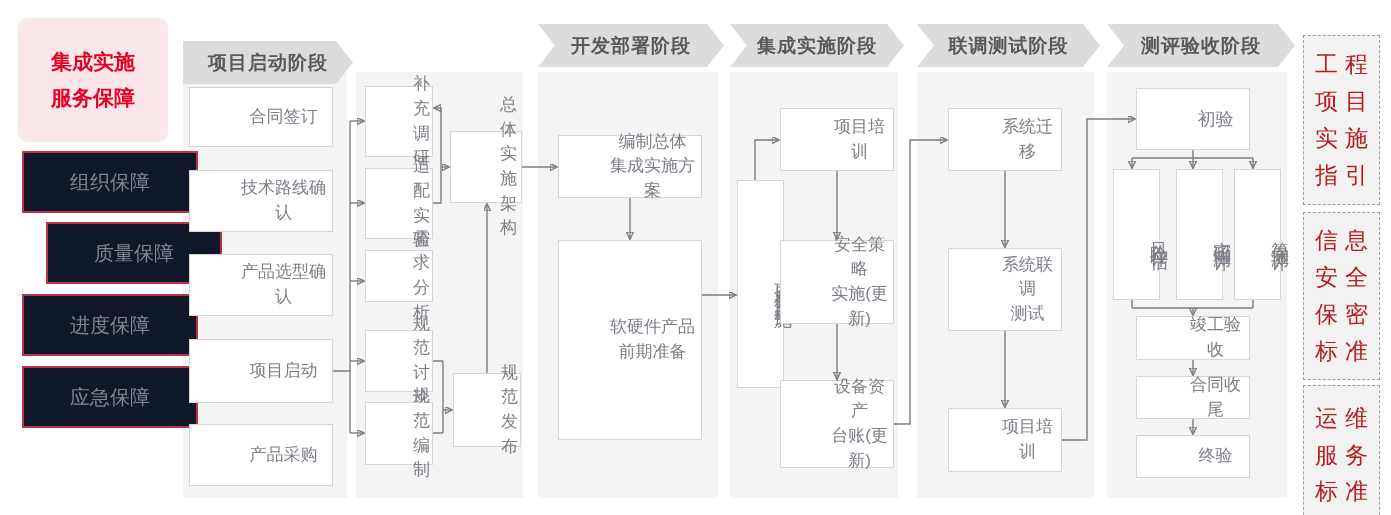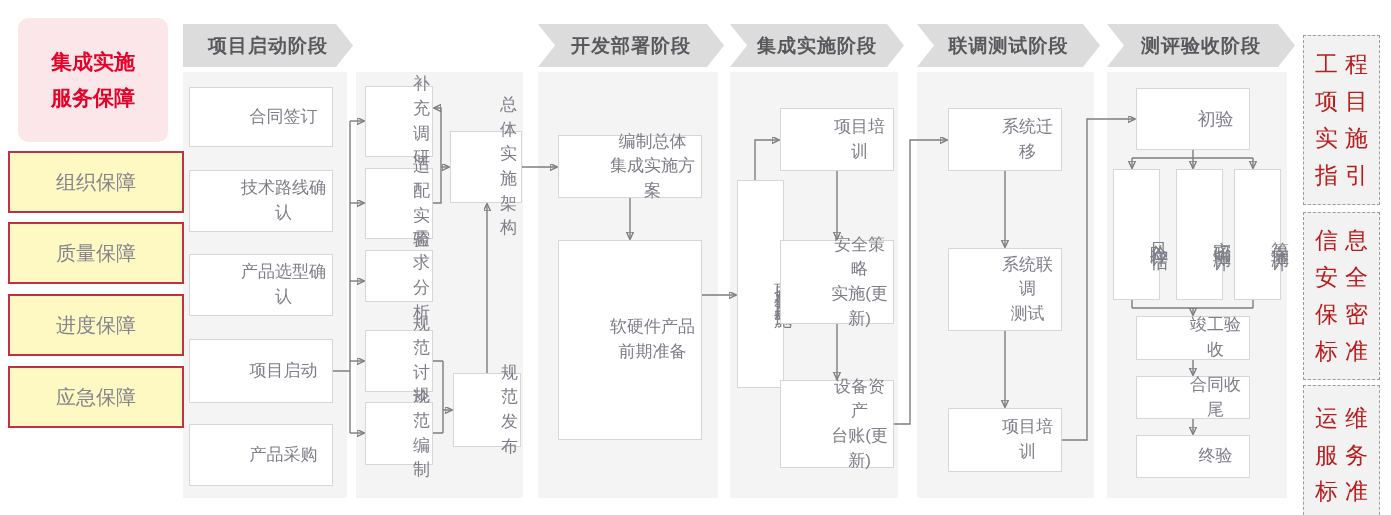--- a/index.html
+++ b/index.html
@@ -8,28 +8,28 @@
   .stage{position:absolute;left:0;top:0;width:1391px;height:515px;}
 
   
   .panel{position:absolute;top:72px;height:426px;background:#f4f4f4;}
 
   
   .phase-header{position:absolute;top:24px;height:43px;background:#dcdcdc;
     color:#57575c;font-weight:bold;font-size:19px;letter-spacing:1px;
     display:flex;align-items:center;justify-content:center;}
   .chev{clip-path:polygon(0 0,calc(100% - 17px) 0,100% 50%,calc(100% - 17px) 100%,0 100%,17px 50%);}
-  .chev-first{clip-path:polygon(0 0,calc(100% - 17px) 0,100% 50%,calc(100% - 17px) 100%,0 100%);}
+  .chev-first{clip-path:polygon(0 0,calc(100% - 17px) 0,100% 50%,calc(100% - 17px) 100%,0 100%);margin-top:17px;}
 
   
   .legend-title{position:absolute;left:18px;top:18px;width:150px;height:124px;
     background:#fbe7e9;border-radius:10px;color:#e60129;font-weight:bold;
     font-size:21px;line-height:1.7;display:flex;align-items:center;justify-content:center;
     text-align:center;white-space:pre-line;}
-  .legend-item{position:absolute;left:8px;width:176px;height:62px;background:#fef9c3;
+  .legend-item{position:absolute;left:22px;width:176px;height:62px;background:#0f172a;
     border:2px solid #bf3145;color:#84848e;font-size:20px;box-sizing:border-box;
     display:flex;align-items:center;justify-content:center;}
 
   
   .box{position:absolute;background:#ffffff;border:1px solid #d6d6d6;color:#7e7e88;
     font-size:17px;line-height:1.45;display:flex;align-items:center;justify-content:center;
     text-align:center;white-space:pre-line;box-sizing:border-box;z-index:3;padding-left:45px;}
   .vbox{writing-mode:vertical-rl;text-orientation:upright;letter-spacing:4px;font-size:18px;}
 
   
@@ -98,21 +98,21 @@
     <path d="M1253 158 V168" marker-end="url(#ah)"></path>
     <path d="M1132 300 V308 M1253 300 V308 M1132 308 H1253"></path>
     <path d="M1193 308 V315" marker-end="url(#ah)"></path>
     <path d="M1193 360 V375" marker-end="url(#ah)"></path>
     <path d="M1193 419 V434" marker-end="url(#ah)"></path>
   </svg>
 
   <div class="legend-title">集成实施
 服务保障</div>
   <div class="legend-item" style="top:151px;">组织保障</div>
-  <div class="legend-item" style="top:222px;">质量保障</div>
+  <div class="legend-item" style="top:222px;margin-left:24px;">质量保障</div>
   <div class="legend-item" style="top:294px;">进度保障</div>
   <div class="legend-item" style="top:366px;">应急保障</div>
 
   <div class="box" style="left:189px;top:87px;width:144px;height:60px;">合同签订</div>
   <div class="box" style="left:189px;top:170px;width:144px;height:62px;">技术路线确认</div>
   <div class="box" style="left:189px;top:254px;width:144px;height:62px;">产品选型确认</div>
   <div class="box" style="left:189px;top:339px;width:144px;height:64px;">项目启动</div>
   <div class="box" style="left:189px;top:424px;width:144px;height:62px;">产品采购</div>
 
   <div class="box" style="left:365px;top:86px;width:68px;height:71px;">补充

